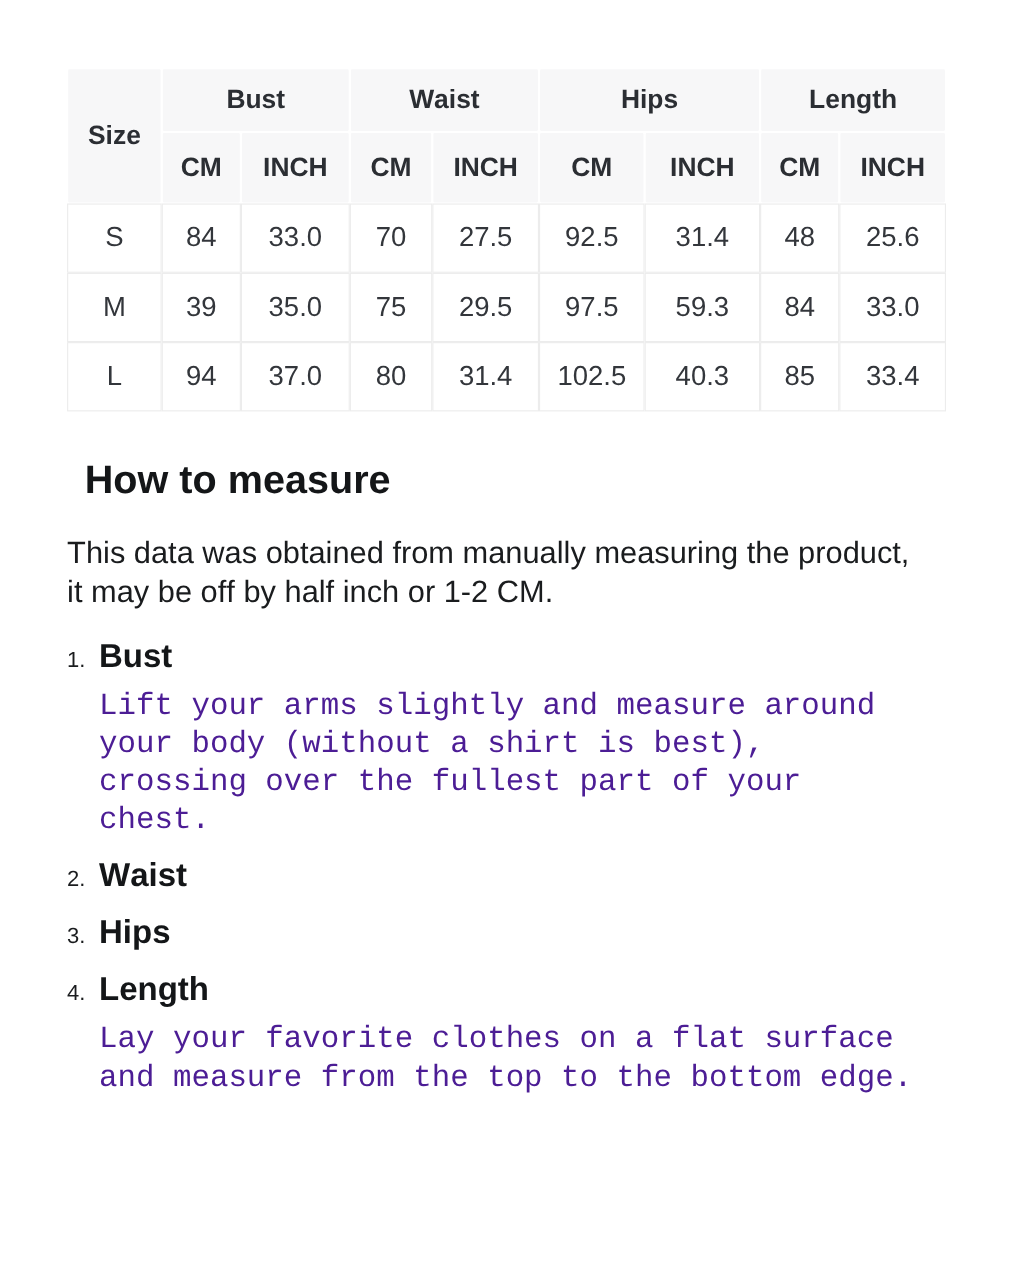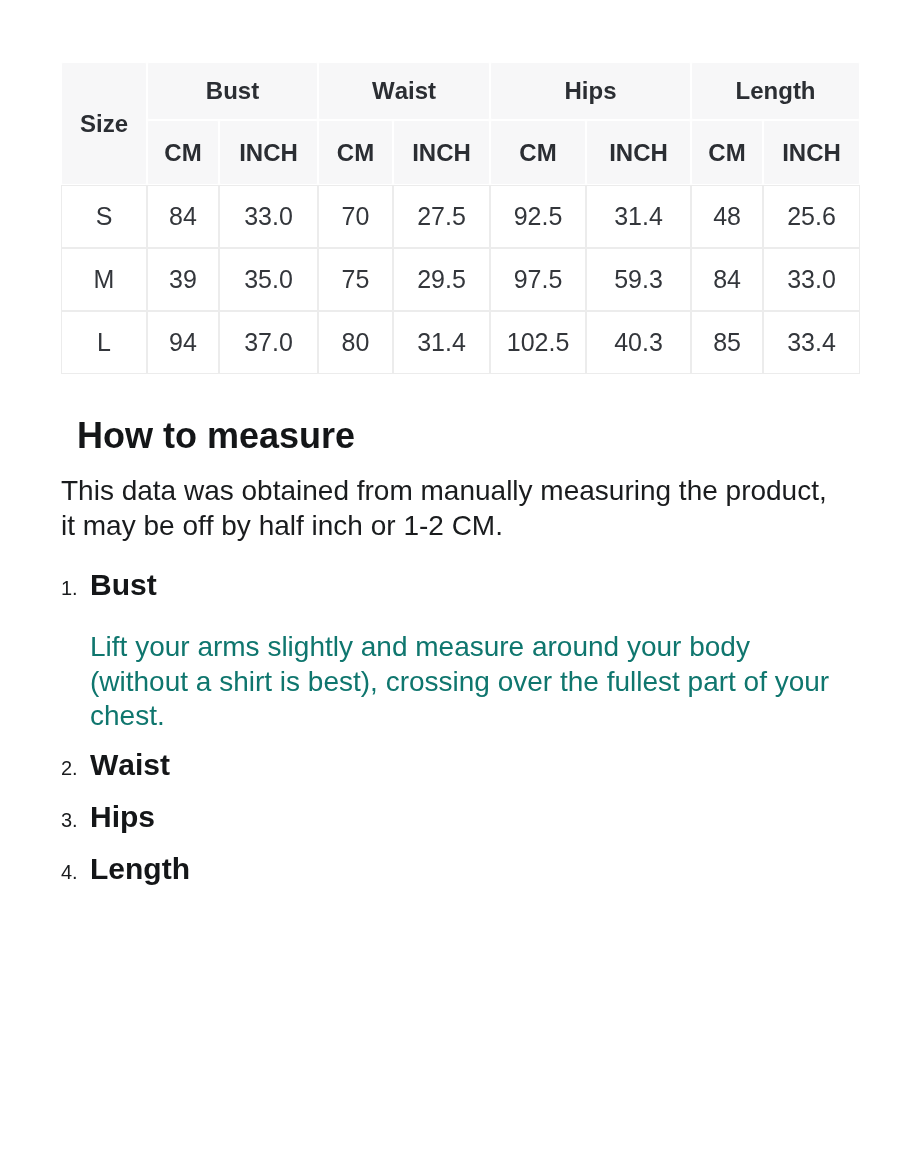--- a/index.html
+++ b/index.html
@@ -55,21 +55,21 @@
 
   
   .howto-title {
     margin: 40px 0 0 16px;
     font-size: 36px;
     line-height: 44px;
     font-weight: bold;
     color: #141618;
   }
   .howto-intro {
-    margin: 16px 0 0 0;
+    margin: 28px 0 0 0;
     width: 780px;
     font-size: 28px;
     line-height: 34.5px;
     color: #1a1c1e;
   }
   .steps {
     margin-top: 24px;
   }
   .step { margin: 0 0 13px 0; }
   .step-heading {
@@ -82,25 +82,26 @@
     width: 29px;
     font-size: 20px;
     color: #1a1c1e;
   }
   .step-term {
     font-size: 30px;
     font-weight: bold;
     color: #141618;
   }
   .step-desc {
-    margin: 24px 0 0 29px;
+    margin: 8px 0 0 29px;
     width: 741px;
     font-size: 28px;
     line-height: 34.7px;
-    color: #0f766e;
+    color: #4c1d95;
+    font-family: Liberation Mono, monospace;
   }
 </style>
 </head>
 <body>
 
 <div class="page">
 
   <table class="size-chart">
     <colgroup>
       <col style="width:86px">
@@ -195,16 +196,17 @@
         <span class="step-number">3.</span>
         <span class="step-term">Hips</span>
       </div>
     </div>
 
     <div class="step">
       <div class="step-heading">
         <span class="step-number">4.</span>
         <span class="step-term">Length</span>
       </div>
+      <p class="step-desc">Lay your favorite clothes on a flat surface and measure from the top to the bottom edge.</p>
     </div>
 
   </div>
 </div>
 
 </body></html>

